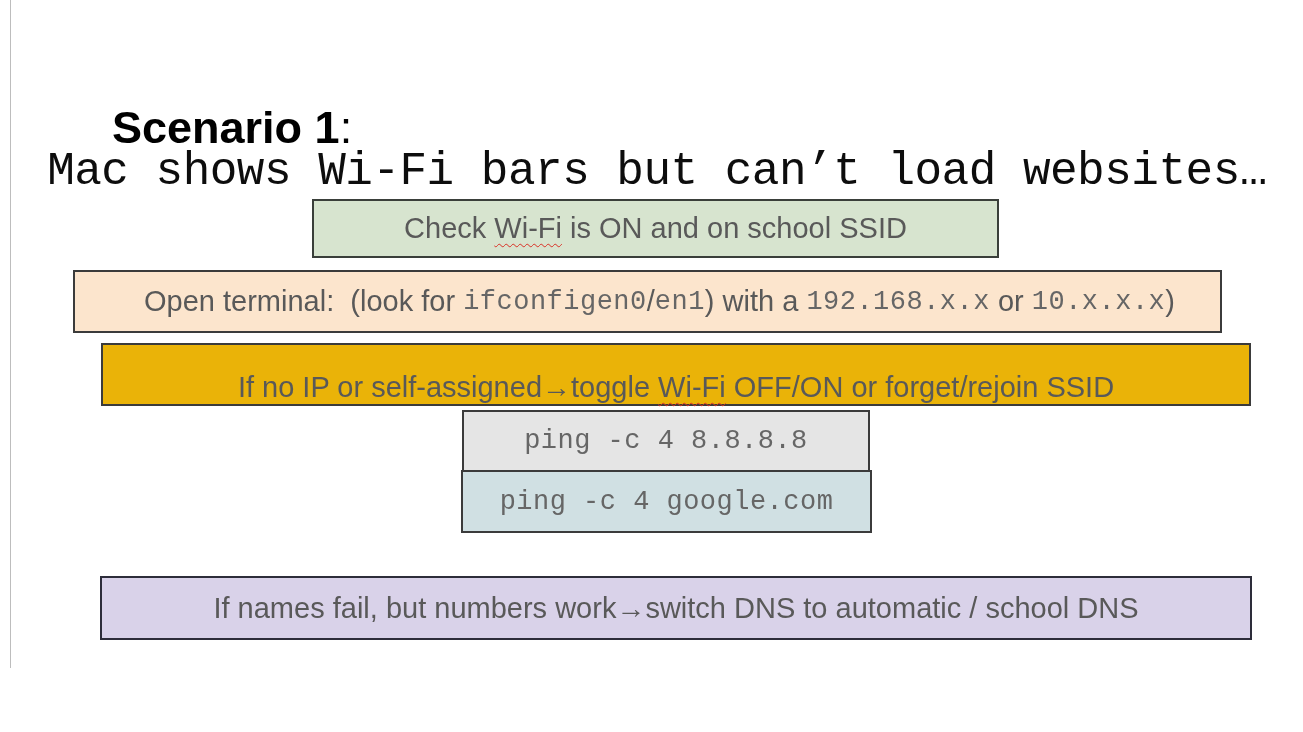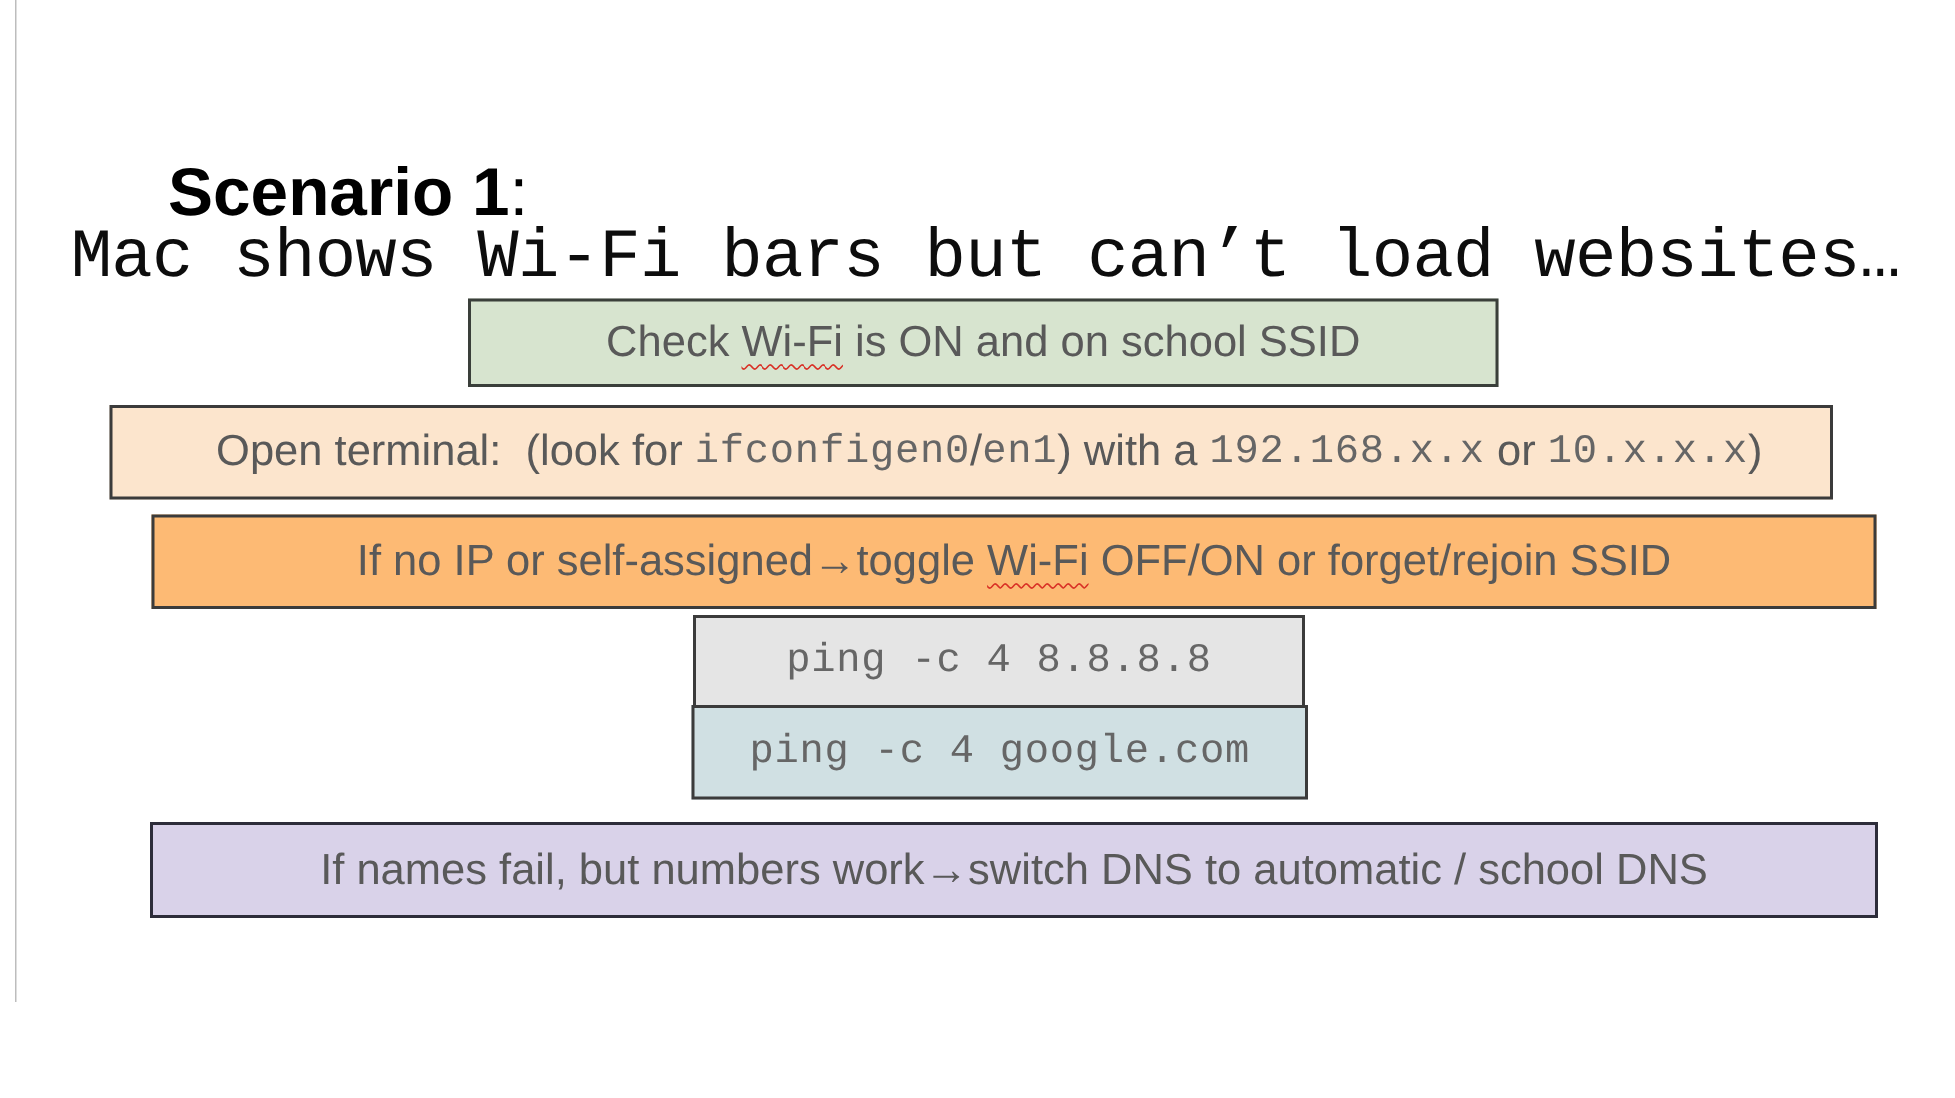--- a/index.html
+++ b/index.html
@@ -101,28 +101,28 @@
         <span class="seg mono">ifconfig</span>
         <span class="seg mono">en0</span>
         <span class="seg sans">/</span>
         <span class="seg mono">en1</span>
         <span class="seg sans">) with a </span>
         <span class="seg mono">192.168.x.x</span>
         <span class="seg sans"> or </span>
         <span class="seg mono">10.x.x.x</span>
         <span class="seg sans">)</span>
       </div>
-      <div class="step-box pos-no-ip" style="background: #fdba74; border-color: rgb(59, 59, 59);">
+      <div class="step-box pos-no-ip" style="background: #eab308; border-color: rgb(59, 59, 59); align-items: flex-end;">
         <span class="seg sans">If no IP or self-assigned→toggle </span>
         <span class="seg sans squiggle" style="text-decoration-color: rgb(217, 48, 37);">Wi-Fi</span>
         <span class="seg sans"> OFF/ON or forget/rejoin SSID</span>
       </div>
       <div class="step-box pos-ping-ip" style="background: #e5e5e5; border-color: rgb(59, 59, 59);">
         <span class="seg mono">ping -c 4 8.8.8.8</span>
       </div>
       <div class="step-box pos-ping-domain" style="background: rgb(208, 224, 227); border-color: rgb(59, 59, 59);">
         <span class="seg mono">ping -c 4 google.com</span>
       </div>
-      <div class="step-box pos-dns-switch" style="background: rgb(217, 210, 233); border-color: rgb(45, 45, 58);">
+      <div class="step-box pos-dns-switch" style="background: rgb(217, 210, 233); border-color: rgb(45, 45, 58); margin-top: 28px;">
         <span class="seg sans">If names fail, but numbers work→switch DNS to automatic / school DNS</span>
       </div>
     </div>
 </div>
 
 </body></html>

